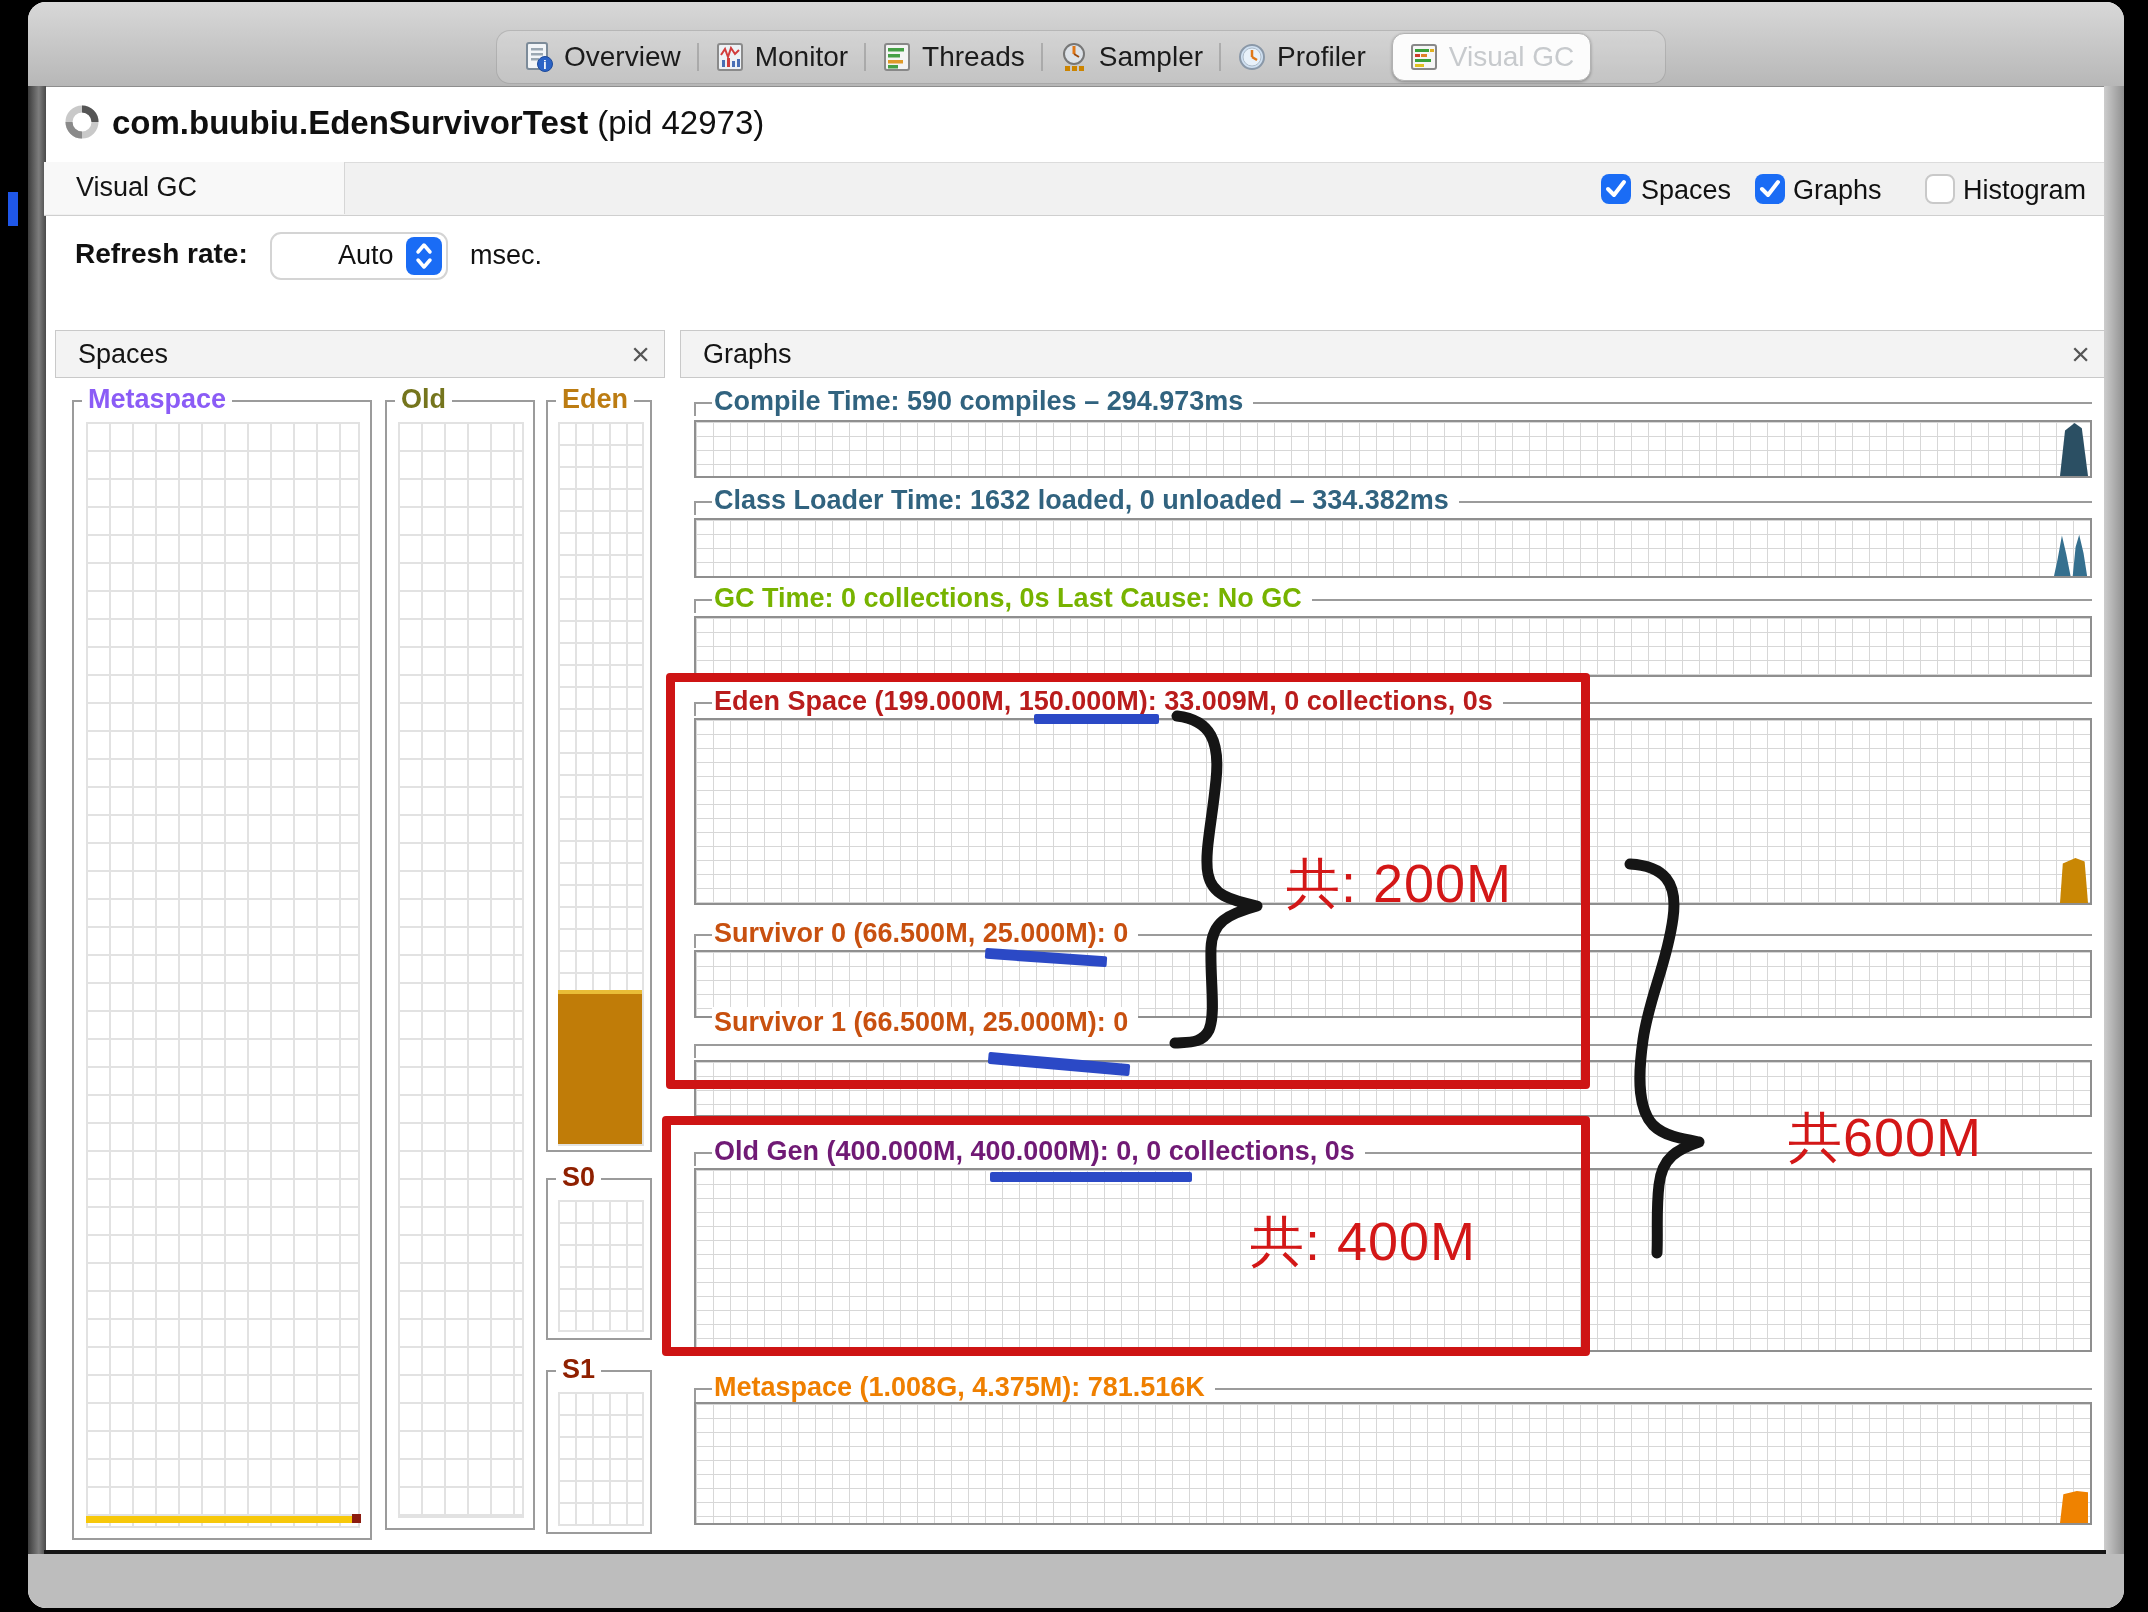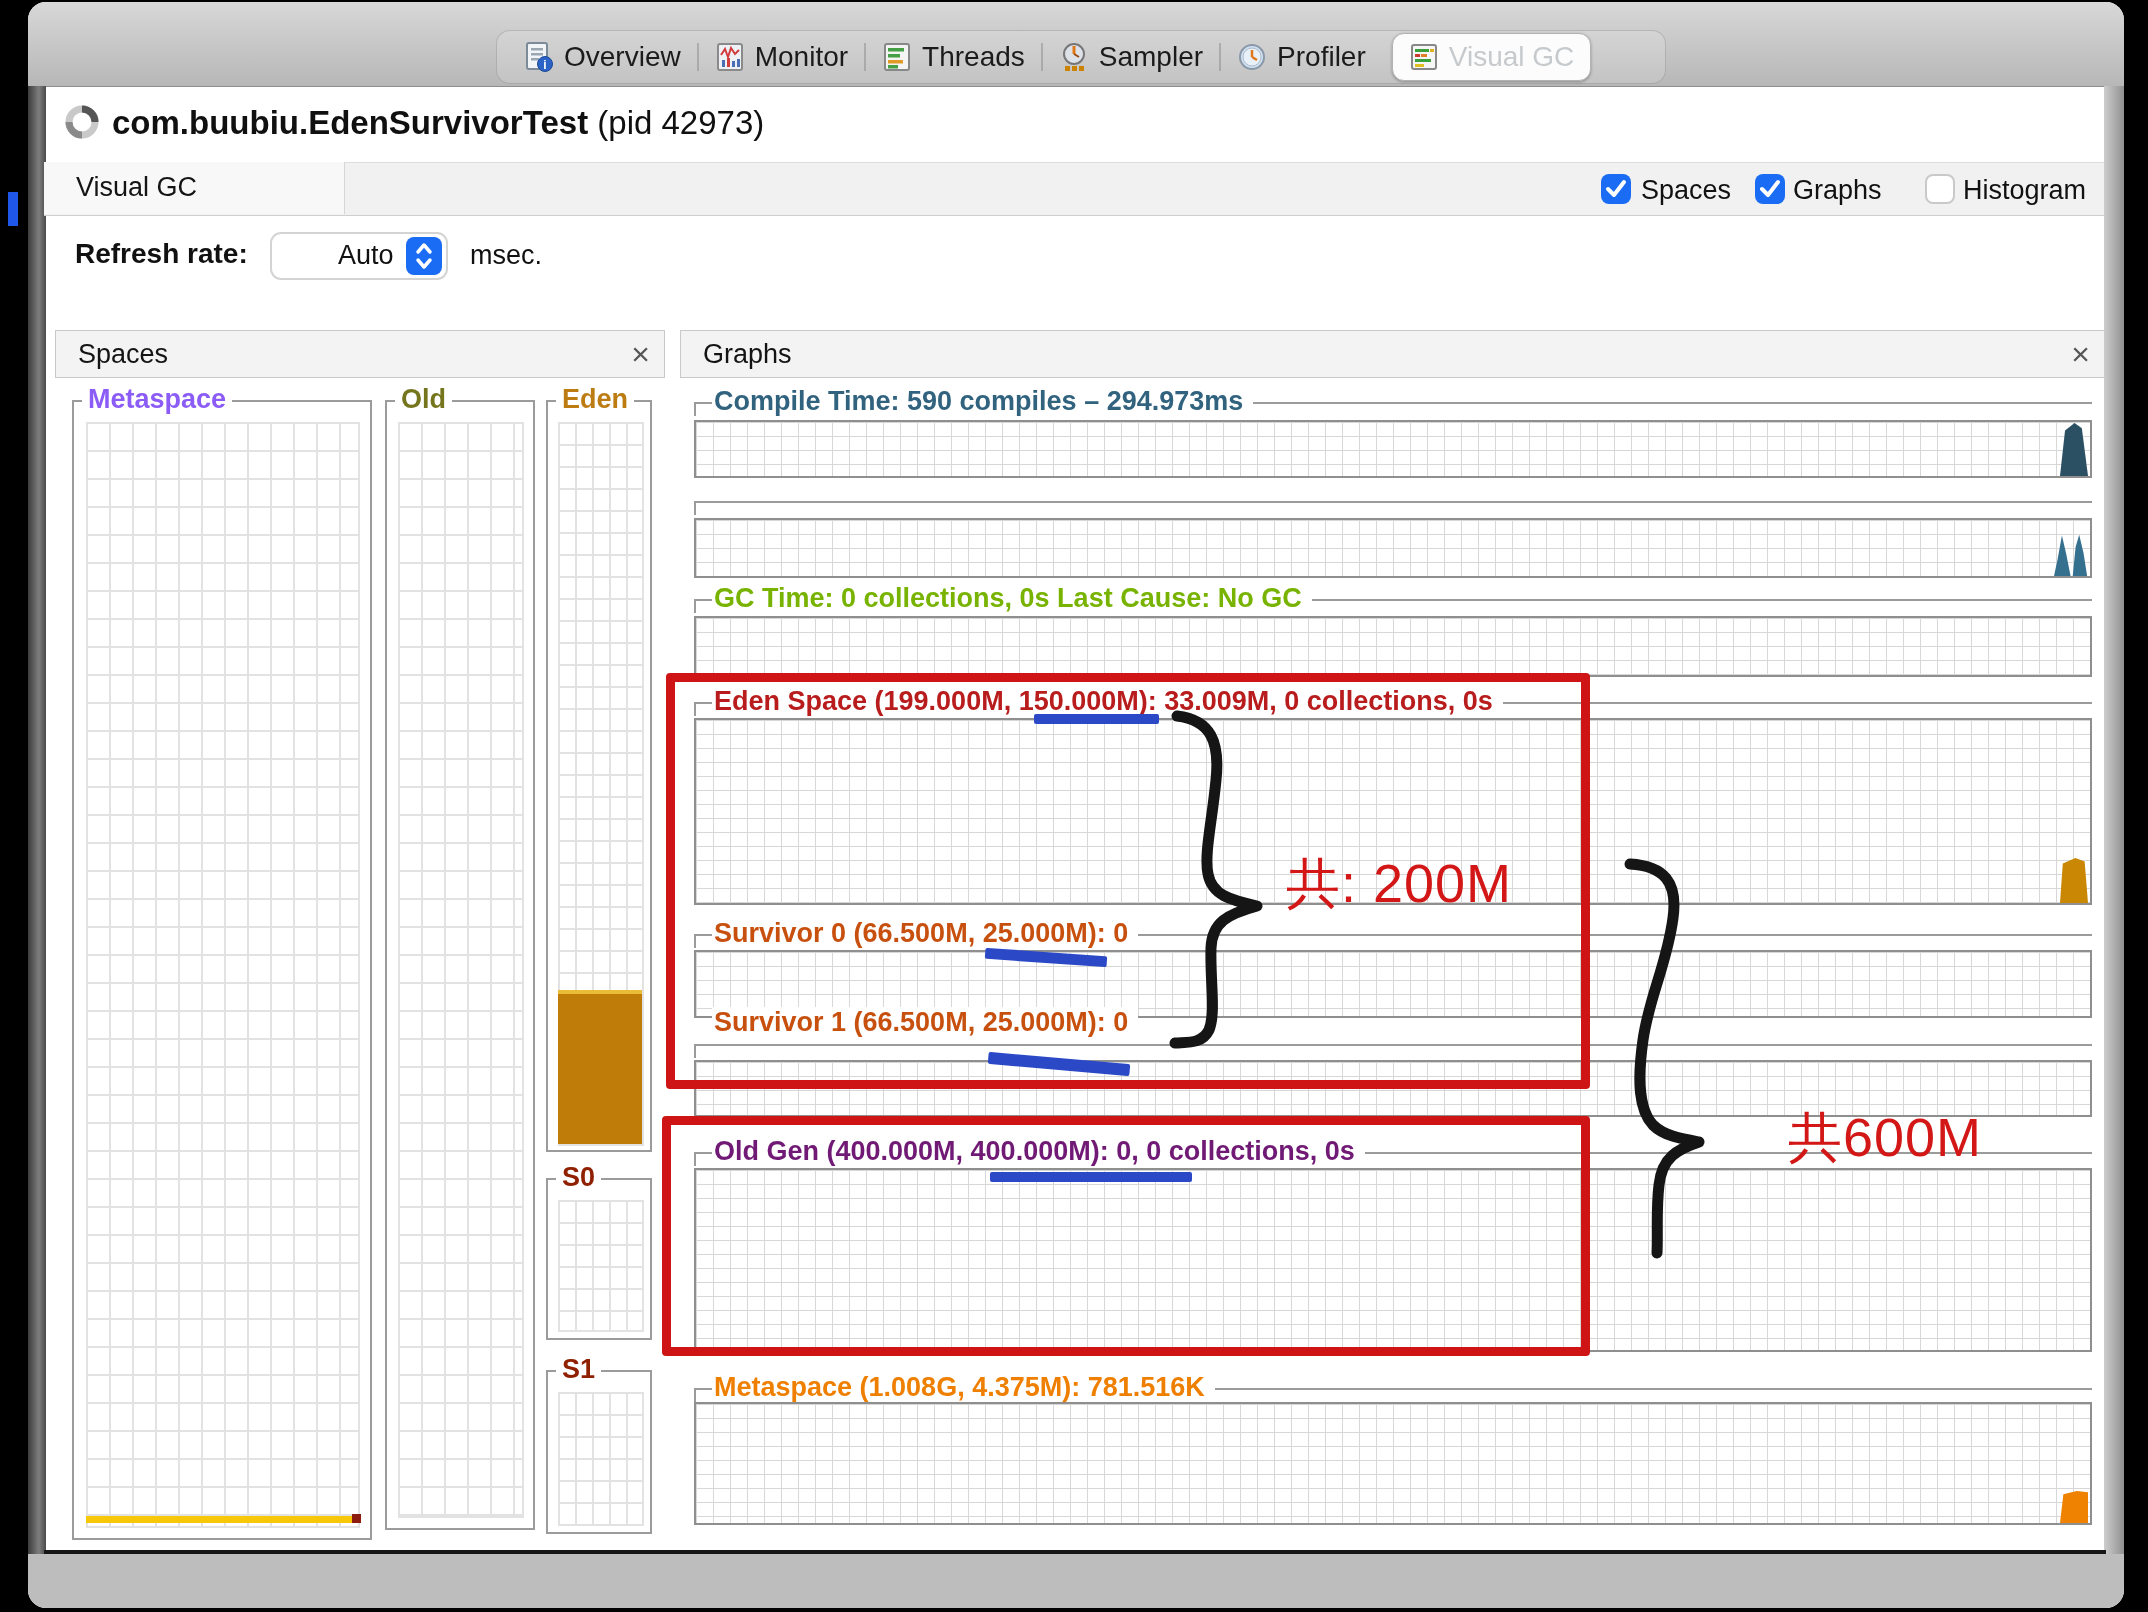--- a/index.html
+++ b/index.html
@@ -265,20 +265,21 @@
   <div class="abs sgrid fine" style="left:530px;top:1390px;width:84px;height:132px"></div>
 
   <div class="abs gline" style="left:666px;top:400px;width:1398px"></div>
   <div class="abs gcorner" style="left:666px;top:400px"></div>
   <div class="abs glabel c-compile" style="left:684px;top:384px">Compile Time: 590 compiles – 294.973ms</div>
   <div class="abs gstrip" style="left:666px;top:418px;width:1398px;height:58px"></div>
   <div class="abs" style="left:2032px;top:421px;width:28px;height:53px;background:#2b4f63;clip-path:polygon(0 100%,18% 14%,52% 0,78% 10%,100% 100%)"></div>
 
   <div class="abs gline" style="left:666px;top:499px;width:1398px"></div>
   <div class="abs gcorner" style="left:666px;top:499px"></div>
+  <div class="abs glabel c-compile" style="left:684px;top:483px">Class Loader Time: 1632 loaded, 0 unloaded – 334.382ms</div>
   <div class="abs gstrip" style="left:666px;top:516px;width:1398px;height:60px"></div>
   <div class="abs" style="left:2026px;top:530px;width:36px;height:44px;background:#35708f;clip-path:polygon(0 100%,10% 62%,22% 8%,34% 50%,46% 100%,52% 100%,60% 34%,70% 6%,82% 48%,92% 100%,100% 100%)"></div>
 
   <div class="abs gline" style="left:666px;top:597px;width:1398px"></div>
   <div class="abs gcorner" style="left:666px;top:597px"></div>
   <div class="abs glabel c-gc" style="left:684px;top:581px">GC Time: 0 collections, 0s Last Cause: No GC</div>
   <div class="abs gstrip" style="left:666px;top:614px;width:1398px;height:61px"></div>
 
   <div class="abs gline" style="left:666px;top:700px;width:1398px"></div>
   <div class="abs gcorner" style="left:666px;top:700px"></div>
@@ -314,15 +315,16 @@
   <div class="abs bluemark" style="left:957px;top:950px;width:122px;height:11px;transform:rotate(4deg)"></div>
   <div class="abs bluemark" style="left:960px;top:1056px;width:142px;height:12px;transform:rotate(5deg)"></div>
   <div class="abs bluemark" style="left:962px;top:1170px;width:202px;height:10px"></div>
 
   <svg class="abs" style="left:0;top:0" width="2096" height="1606" viewBox="0 0 2096 1606">
     <path d="M 1149 714 C 1183 718 1192 740 1188 778 C 1184 820 1176 852 1180 872 C 1184 893 1202 898 1229 904 C 1200 912 1184 920 1183 946 C 1182 980 1188 1010 1181 1028 C 1174 1042 1160 1040 1147 1041" fill="none" stroke="#151515" stroke-width="11" stroke-linecap="round" stroke-linejoin="round"></path>
     <path d="M 1602 862 C 1636 864 1650 880 1645 916 C 1639 962 1621 995 1615 1038 C 1609 1080 1611 1108 1625 1123 C 1636 1134 1654 1137 1671 1140 C 1650 1147 1634 1155 1631 1183 C 1628 1208 1630 1230 1629 1251" fill="none" stroke="#151515" stroke-width="11" stroke-linecap="round" stroke-linejoin="round"></path>
   </svg>
 
   <div class="abs redtext" style="left:1258px;top:846px">共: 200M</div>
+  <div class="abs redtext" style="left:1222px;top:1204px">共: 400M</div>
   <div class="abs redtext" style="left:1760px;top:1100px">共600M</div>
 
 </div>
 
 </body></html>

